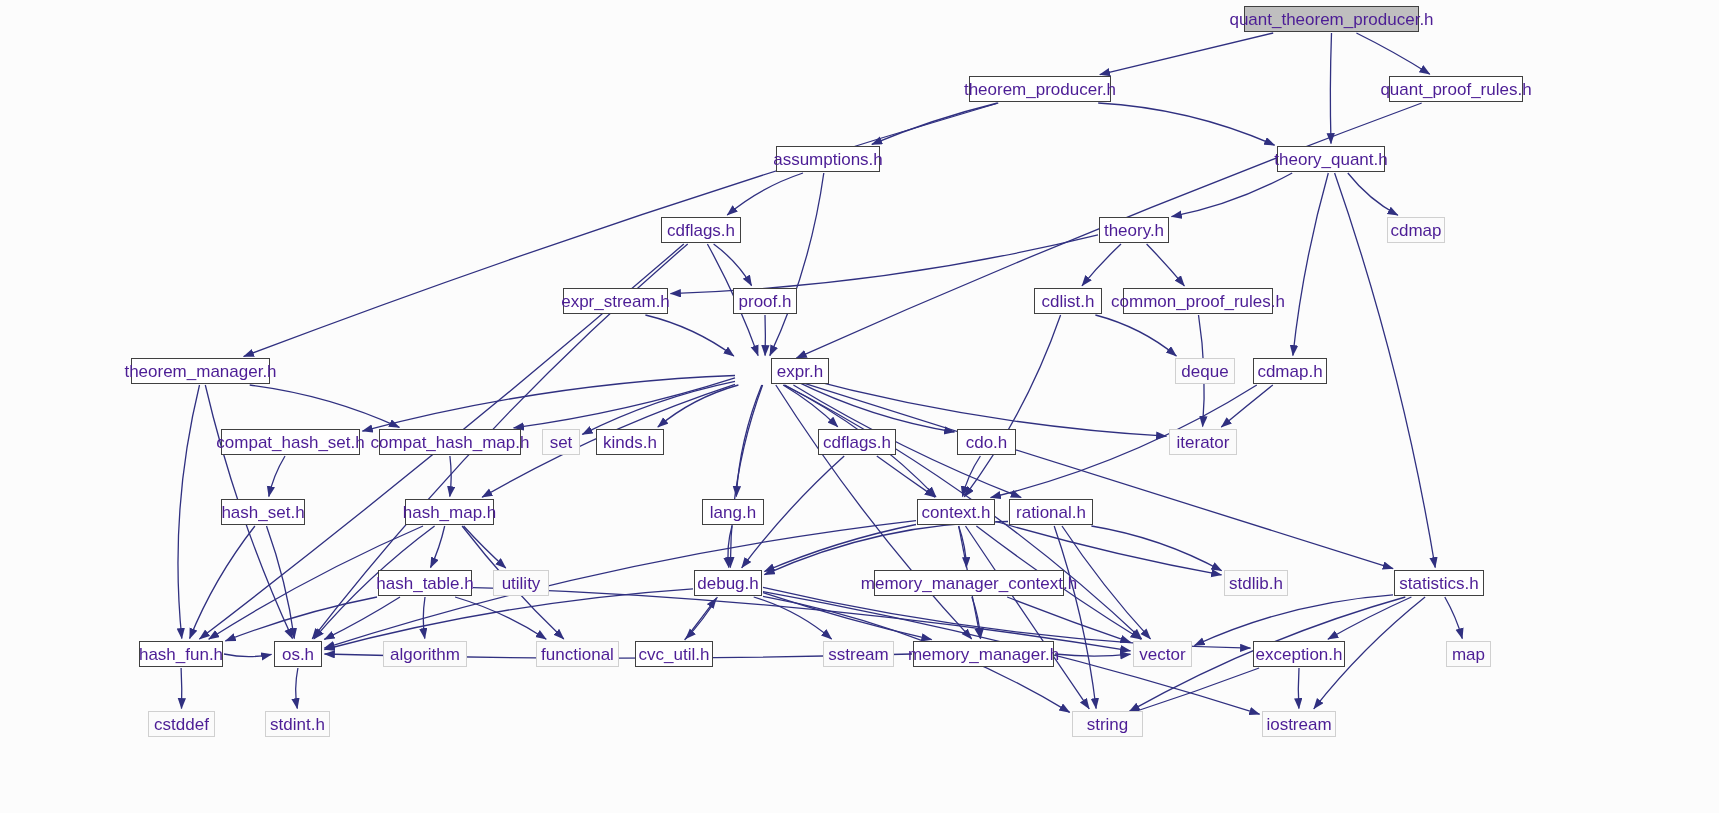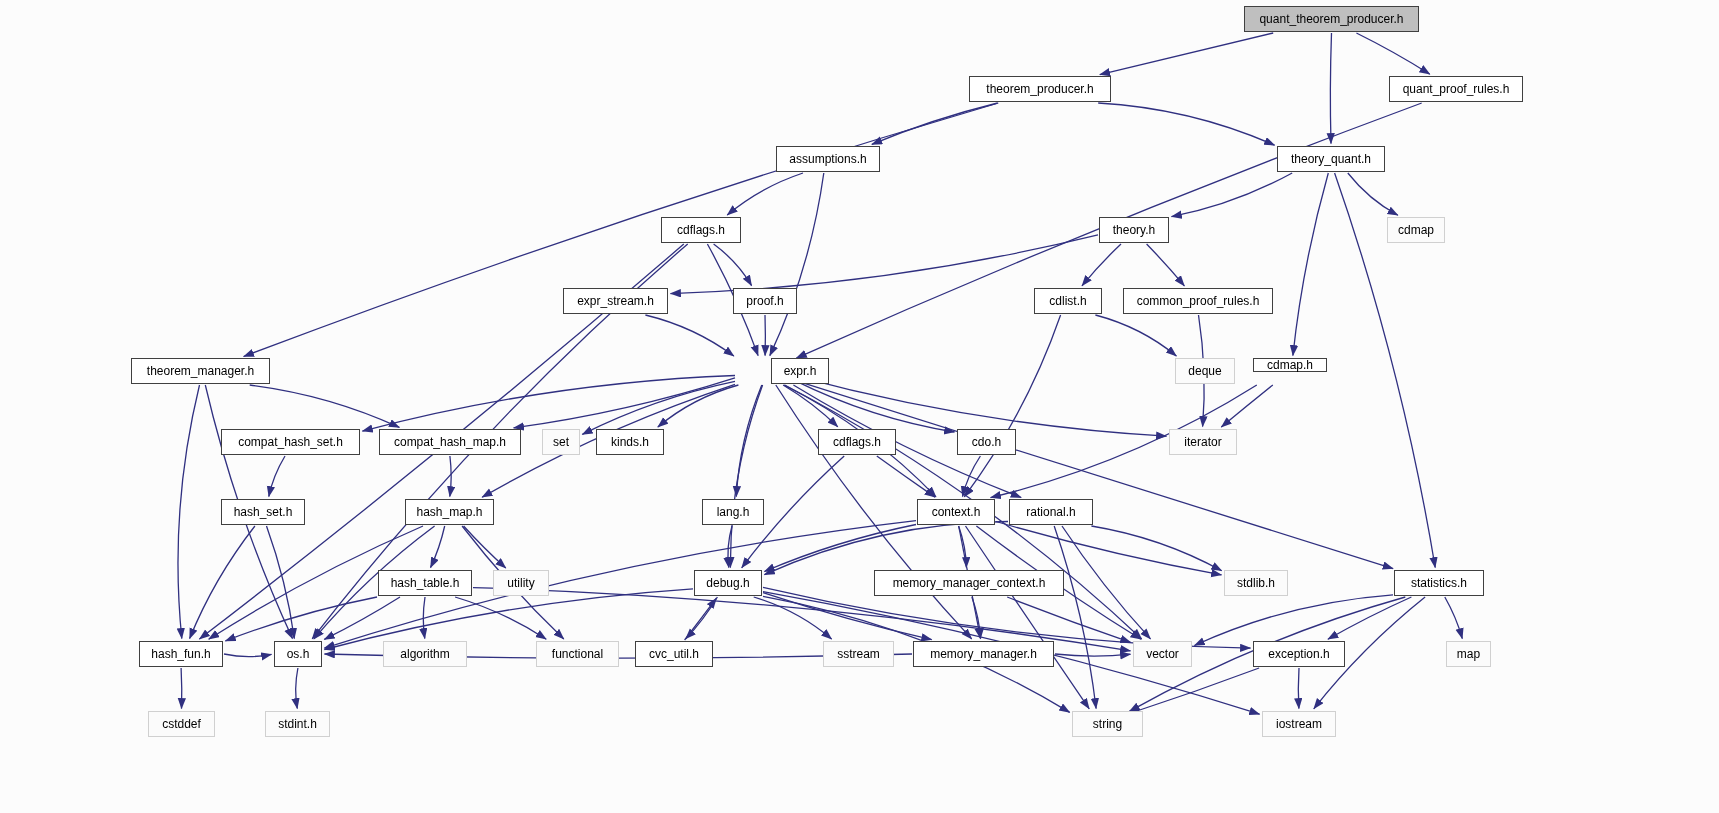--- a/index.html
+++ b/index.html
@@ -1,21 +1,21 @@
 <!DOCTYPE html>
 <html><head>
 <meta charset="utf-8">
 <style>
   html,body{margin:0;padding:0;background:#ffffff;}
   #canvas{position:relative;width:1719px;height:813px;background:#fcfcfc;overflow:hidden;
           font-family:"Liberation Sans","DejaVu Sans",sans-serif;}
   #edges{position:absolute;left:0;top:0;width:1719px;height:813px;}
   .node{position:absolute;box-sizing:border-box;display:flex;align-items:center;
         justify-content:center;white-space:nowrap;background:#ffffff;
-        font-size:12px;color:#000000;line-height:1;}
+        font-size:17px;color:#4c1d95;line-height:1;}
   .node.hdr{border:1px solid #404040;}
   .node.sys{border:1px solid #d0d0d0;background:#fbfbfb;}
   .node.root{border:1px solid #404040;background:#bfbfbf;}
   .node span{pointer-events:none;}
 </style>
 </head>
 <body>
 
 <div id="canvas">
   <svg id="edges" viewBox="0 0 1719 813" xmlns="http://www.w3.org/2000/svg">
@@ -162,21 +162,21 @@
       </div>
       <div class="node hdr" style="left: 131px; top: 358px; width: 139px; height: 26px;">
         <span>theorem_manager.h</span>
       </div>
       <div class="node hdr" style="left: 771px; top: 358px; width: 58px; height: 26px;">
         <span>expr.h</span>
       </div>
       <div class="node sys" style="left: 1175px; top: 358px; width: 60px; height: 26px;">
         <span>deque</span>
       </div>
-      <div class="node hdr" style="left: 1253px; top: 358px; width: 74px; height: 14px;">
+      <div class="node hdr" style="left: 1253px; top: 358px; width: 74px; height: 26px;">
         <span>cdmap.h</span>
       </div>
       <div class="node hdr" style="left: 221px; top: 429px; width: 139px; height: 26px;">
         <span>compat_hash_set.h</span>
       </div>
       <div class="node hdr" style="left: 379px; top: 429px; width: 142px; height: 26px;">
         <span>compat_hash_map.h</span>
       </div>
       <div class="node sys" style="left: 542px; top: 429px; width: 38px; height: 26px;">
         <span>set</span>

